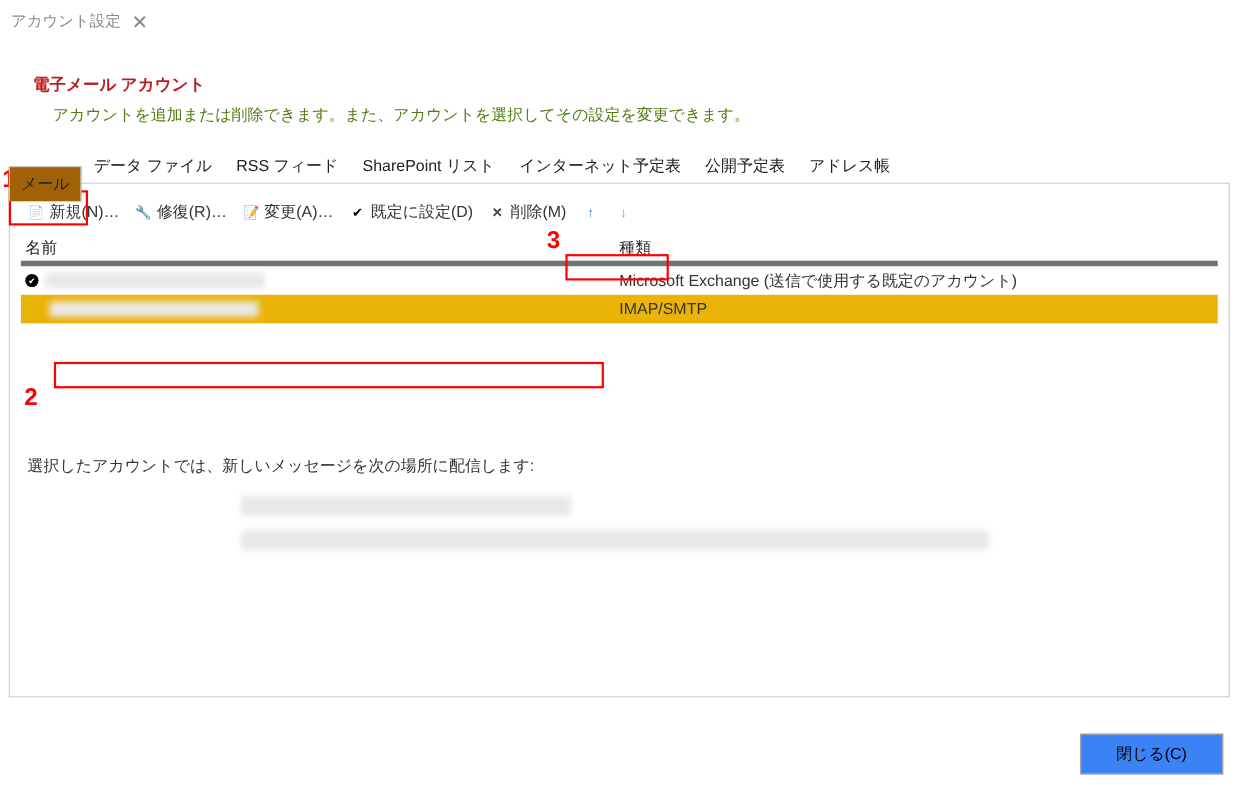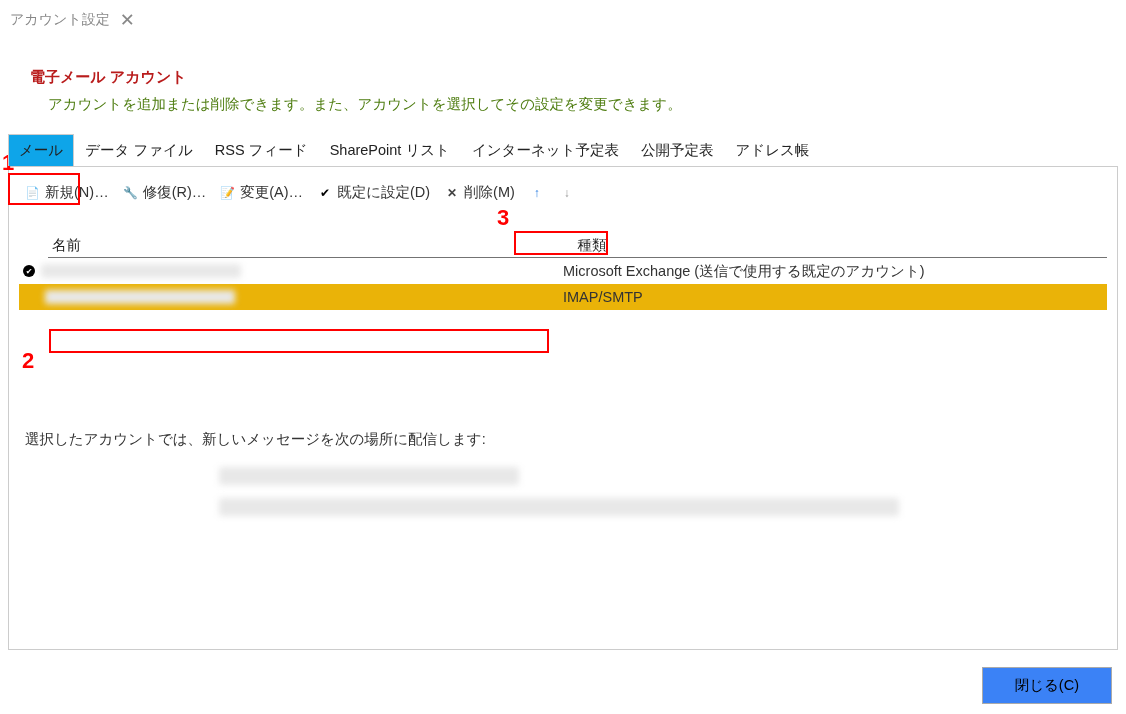--- a/index.html
+++ b/index.html
@@ -58,34 +58,34 @@
       padding: 6px 10px;
       font-size: 14.5px;
       border: 1px solid transparent;
       border-bottom: none;
       cursor: pointer;
       color: #222;
       white-space: nowrap;
     }
     .tab.active {
       border-color: #ccc;
-      background: #0ea5e9;
-      position: relative;
-      top: 0;
+      background: #a16207;
+      position: relative;
+      top: 17px;
     }
     .tab-panel {
       border: 1px solid #ccc;
       padding: 14px 10px 120px 10px;
       min-height: 440px;
     }
     .toolbar {
       display: flex;
       align-items: center;
       gap: 6px;
-      margin-bottom: 32px;
+      margin-bottom: 12px;
       padding-left: 2px;
     }
     .tbtn {
       display: inline-flex;
       align-items: center;
       gap: 4px;
       padding: 2px 4px;
       font-size: 14.5px;
       cursor: pointer;
       white-space: nowrap;
@@ -102,23 +102,22 @@
     .ico-change::before { content: "📝"; font-size: 12px; }
     .ico-default::before { content: "✔"; color: #000; font-size: 12px; }
     .ico-delete::before { content: "✕"; color: #444; font-size: 12px; font-weight: bold; }
     .ico-up::before { content: "↑"; color: #2a7de1; font-size: 12px; }
     .ico-down::before { content: "↓"; color: #999; font-size: 12px; }
     .table {
       width: 100%;
     }
     .thead {
       display: flex;
-      border-bottom: 1px solid #737373;
+      border-bottom: 5px solid #737373;
       padding-bottom: 2px;
-      margin-left: 29px;
     }
     .th {
       font-size: 14.5px;
       color: #222;
     }
     .th.name { width: 50%; padding-left: 4px; }
     .th.type { width: 50%; }
     .trow {
       display: flex;
       align-items: center;

